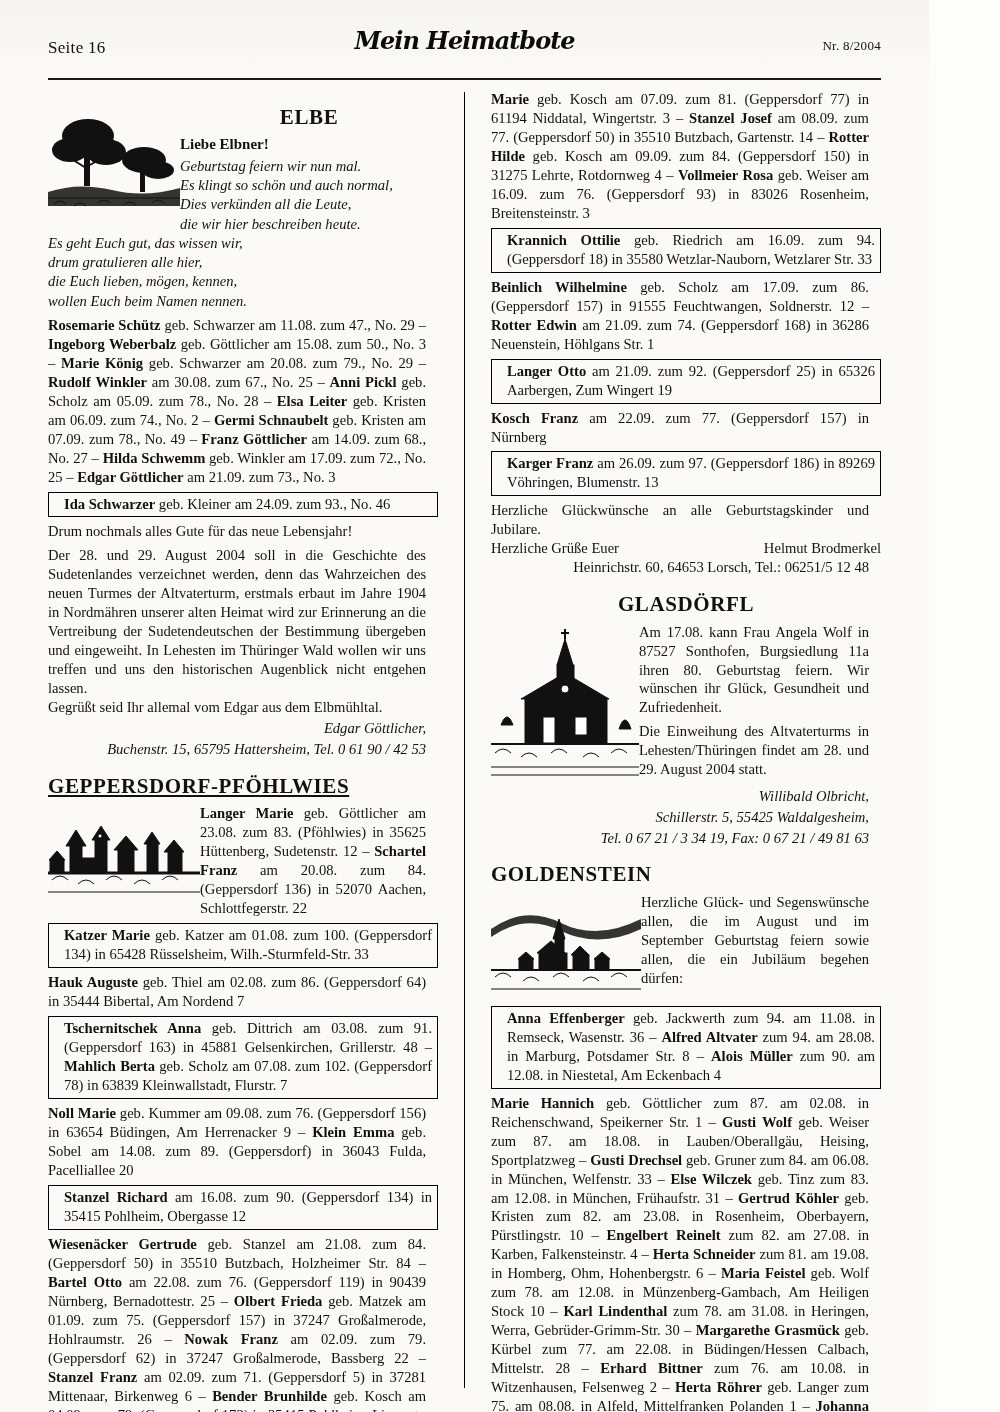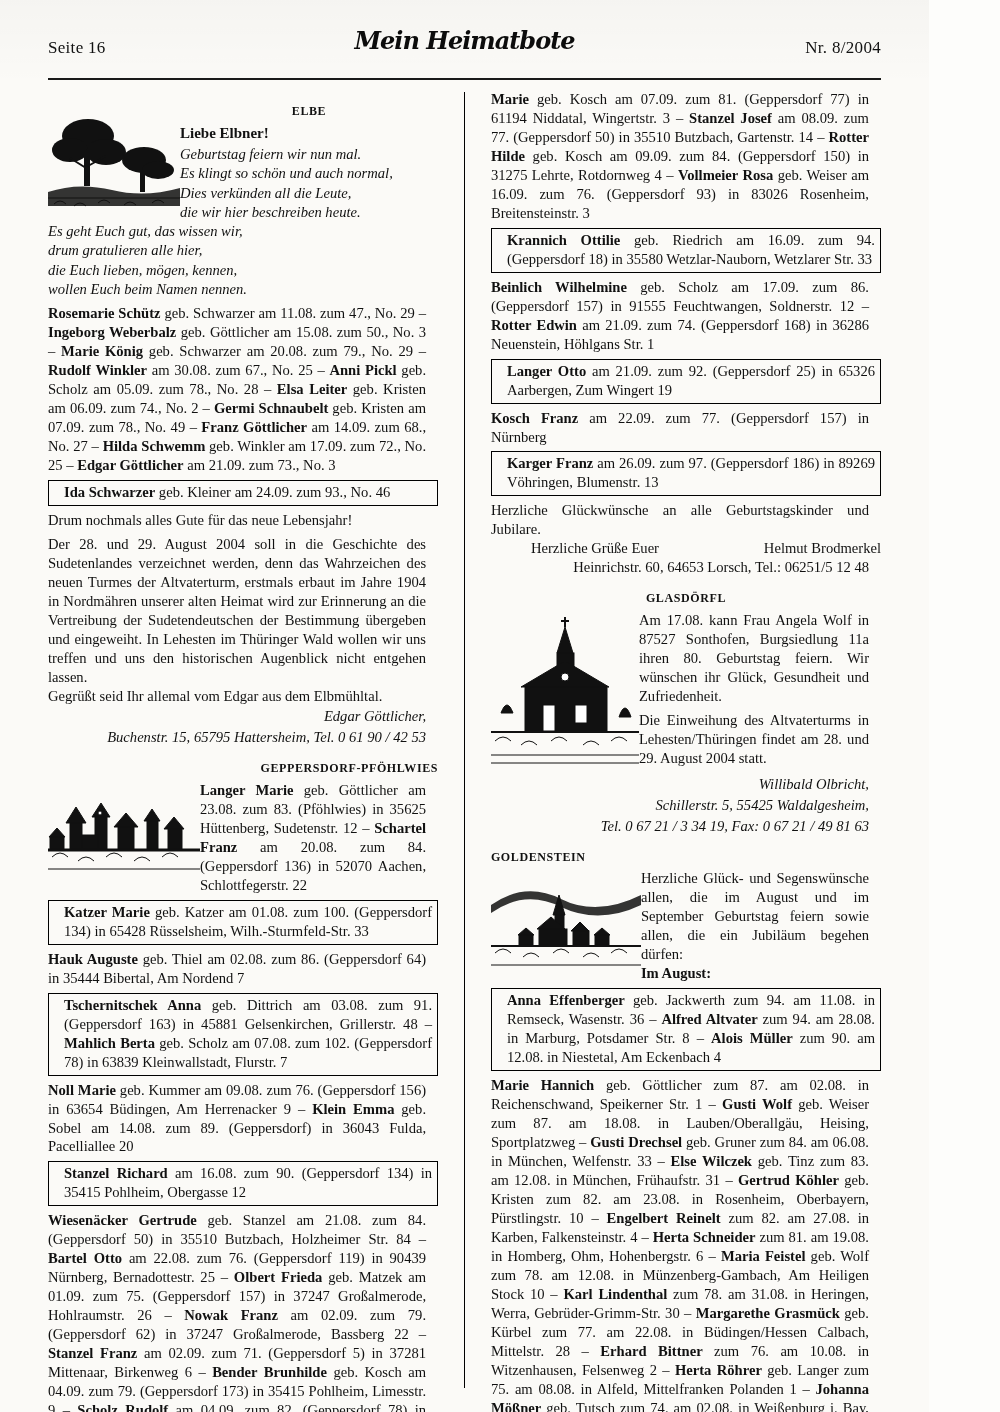--- a/index.html
+++ b/index.html
@@ -35,21 +35,21 @@
     position: absolute;
     left: 0;
     top: 10px;
     font-size: 17px;
     letter-spacing: .3px;
   }
   .issue-num {
     position: absolute;
     right: 0;
     top: 10px;
-    font-size: 17px;
+    font-size: 13px;
     letter-spacing: .3px;
   }
   .logo {
     position: absolute;
     left: 50%;
     top: -2px;
     transform: translateX(-50%);
     text-align: center;
     font-family: "DejaVu Serif", serif;
     font-weight: bold;
@@ -81,21 +81,21 @@
   .divider {
     width: 1px;
     background: #000;
     margin-top: 2px;
     height: 1296px;
   }
   p { margin: 0 12px 0 0; font-family: Liberation Serif, serif; }
   .b { font-weight: bold; }
   .rt { text-align: right; }
   h2.section {
-    font-size: 12px;
+    font-size: 21px;
     font-weight: bold;
     text-align: center;
     margin: 14px 0 4px 0;
     letter-spacing: .6px;
   }
   h3.sub {
     font-size: 15px;
     font-weight: bold;
     margin: 0 0 2px 0;
   }
@@ -180,21 +180,21 @@
 
       <div class="boxed"><b>Ida Schwarzer</b> geb. Kleiner am 24.09. zum 93., No. 46</div>
 
       <p>Drum nochmals alles Gute für das neue Lebensjahr!</p>
 
       <p class="blockpara">Der 28. und 29. August 2004 soll in die Geschichte des Sudetenlandes verzeichnet werden, denn das Wahrzeichen des neuen Turmes der Altvaterturm, erstmals erbaut im Jahre 1904 in Nordmähren unserer alten Heimat wird zur Erinnerung an die Vertreibung der Sudetendeutschen der Bestimmung übergeben und eingeweiht. In Lehesten im Thüringer Wald wollen wir uns treffen und uns den historischen Augenblick nicht entgehen lassen.</p>
       <p>Gegrüßt seid Ihr allemal vom Edgar aus dem Elbmühltal.</p>
       <p class="sig">Edgar Göttlicher,</p>
       <p class="sig">Buchenstr. 15, 65795 Hattersheim, Tel. 0 61 90 / 42 53</p>
 
-      <h2 class="section" style="text-align:right;">GEPPERSDORF-PFÖHLWIES</h2>
+      <h2 class="section" style="text-align:left;text-decoration:underline;">GEPPERSDORF-PFÖHLWIES</h2>
 
       <div class="intro-flow">
         <div class="illus-wrap">
           <svg class="art" width="152" height="96" viewBox="0 0 152 96">
             <g fill="#111" stroke="#111">
               <path d="M18 40 l10 -16 l10 16 z"></path>
               <rect x="22" y="40" width="12" height="26"></rect>
               <path d="M44 34 l9 -14 l9 14 z"></path>
               <rect x="47" y="34" width="12" height="32"></rect>
               <rect x="34" y="52" width="16" height="14"></rect>
@@ -231,21 +231,21 @@
     <div class="col right">
 
       <p><b>Marie</b> geb. Kosch am 07.09. zum 81. (Geppersdorf 77) in 61194 Niddatal, Wingertstr. 3 – <b>Stanzel Josef</b> am 08.09. zum 77. (Geppersdorf 50) in 35510 Butzbach, Gartenstr. 14 – <b>Rotter Hilde</b> geb. Kosch am 09.09. zum 84. (Geppersdorf 150) in 31275 Lehrte, Rotdornweg 4 – <b>Vollmeier Rosa</b> geb. Weiser am 16.09. zum 76. (Geppersdorf 93) in 83026 Rosenheim, Breitensteinstr. 3</p>
       <div class="boxed"><b>Krannich Ottilie</b> geb. Riedrich am 16.09. zum 94. (Geppersdorf 18) in 35580 Wetzlar-Nauborn, Wetzlarer Str. 33</div>
       <p><b>Beinlich Wilhelmine</b> geb. Scholz am 17.09. zum 86. (Geppersdorf 157) in 91555 Feuchtwangen, Soldnerstr. 12 – <b>Rotter Edwin</b> am 21.09. zum 74. (Geppersdorf 168) in 36286 Neuenstein, Höhlgans Str. 1</p>
       <div class="boxed"><b>Langer Otto</b> am 21.09. zum 92. (Geppersdorf 25) in 65326 Aarbergen, Zum Wingert 19</div>
       <p><b>Kosch Franz</b> am 22.09. zum 77. (Geppersdorf 157) in Nürnberg</p>
       <div class="boxed"><b>Karger Franz</b> am 26.09. zum 97. (Geppersdorf 186) in 89269 Vöhringen, Blumenstr. 13</div>
 
       <p>Herzliche Glückwünsche an alle Geburtstagskinder und Jubilare.</p>
-      <div style="display:flex; justify-content:space-between;margin-left:40px;">
+      <div style="display:flex; justify-content:space-between;">
         <span>Herzliche Grüße Euer</span>
         <span>Helmut Brodmerkel</span>
       </div>
       <p class="rt">Heinrichstr. 60, 64653 Lorsch, Tel.: 06251/5 12 48</p>
 
       <h2 class="section">GLASDÖRFL</h2>
 
       <div class="intro-flow">
         <div class="illus-wrap">
           <svg class="art" width="148" height="158" viewBox="0 0 148 158">
@@ -295,20 +295,19 @@
               <path d="M103 64 l8 -7 l8 7 z"></path>
               <rect x="0" y="74" width="150" height="2" stroke="none"></rect>
               <g fill="none" stroke-width="1">
                 <path d="M4 82 q8 -8 16 0 M32 86 q8 -8 16 0 M62 82 q8 -8 16 0 M92 86 q8 -8 16 0 M120 82 q8 -8 16 0"></path>
                 <path d="M0 94 H150"></path>
               </g>
             </g>
           </svg>
         </div>
         <p>Herzliche Glück- und Segenswünsche allen, die im August und im September Geburtstag feiern sowie allen, die ein Jubiläum begehen dürfen:</p>
-        <p class="b">Im August:</p>
       </div>
 
       <div class="boxed"><b>Anna Effenberger</b> geb. Jackwerth zum 94. am 11.08. in Remseck, Wasenstr. 36 – <b>Alfred Altvater</b> zum 94. am 28.08. in Marburg, Potsdamer Str. 8 – <b>Alois Müller</b> zum 90. am 12.08. in Niestetal, Am Eckenbach 4</div>
       <p><b>Marie Hannich</b> geb. Göttlicher zum 87. am 02.08. in Reichenschwand, Speikerner Str. 1 – <b>Gusti Wolf</b> geb. Weiser zum 87. am 18.08. in Lauben/Oberallgäu, Heising, Sportplatzweg – <b>Gusti Drechsel</b> geb. Gruner zum 84. am 06.08. in München, Welfenstr. 33 – <b>Else Wilczek</b> geb. Tinz zum 83. am 12.08. in München, Frühaufstr. 31 – <b>Gertrud Köhler</b> geb. Kristen zum 82. am 23.08. in Rosenheim, Oberbayern, Pürstlingstr. 10 – <b>Engelbert Reinelt</b> zum 82. am 27.08. in Karben, Falkensteinstr. 4 – <b>Herta Schneider</b> zum 81. am 19.08. in Homberg, Ohm, Hohenbergstr. 6 – <b>Maria Feistel</b> geb. Wolf zum 78. am 12.08. in Münzenberg-Gambach, Am Heiligen Stock 10 – <b>Karl Lindenthal</b> zum 78. am 31.08. in Heringen, Werra, Gebrüder-Grimm-Str. 30 – <b>Margarethe Grasmück</b> geb. Kürbel zum 77. am 22.08. in Büdingen/Hessen Calbach, Mittelstr. 28 – <b>Erhard Bittner</b> zum 76. am 10.08. in Witzenhausen, Felsenweg 2 – <b>Herta Röhrer</b> geb. Langer zum 75. am 08.08. in Alfeld, Mittelfranken Polanden 1 – <b>Johanna Mößner</b> geb. Tutsch zum 74. am 02.08. in Weißenburg i. Bay, Birkenweg 8 – <b>Erhard Scholz</b> zum 74. am 15.08. in Linden/Hessen, Leihgestern, Waldstr. 16 – <b>Egon Friedrich</b> zum 74. am 26.08. in Achern/Baden, Önsbach, Ahornstr. 2 – <b>Alois Weiser</b> zum 73. am 10.08. in Goldenstein, Tschech. Rep. – <b>Erna Kristen</b> zum</p>
     </div>
   </div>
 </div>
 
 </body></html>

